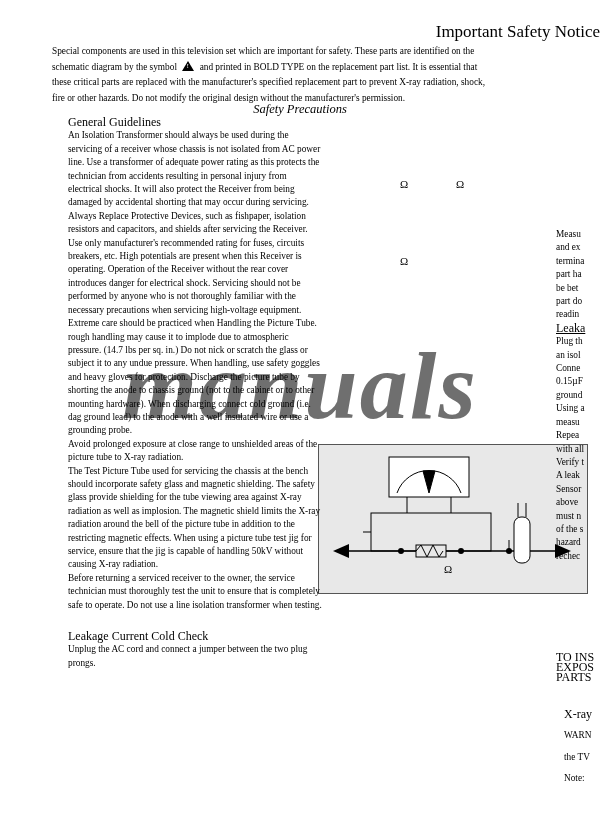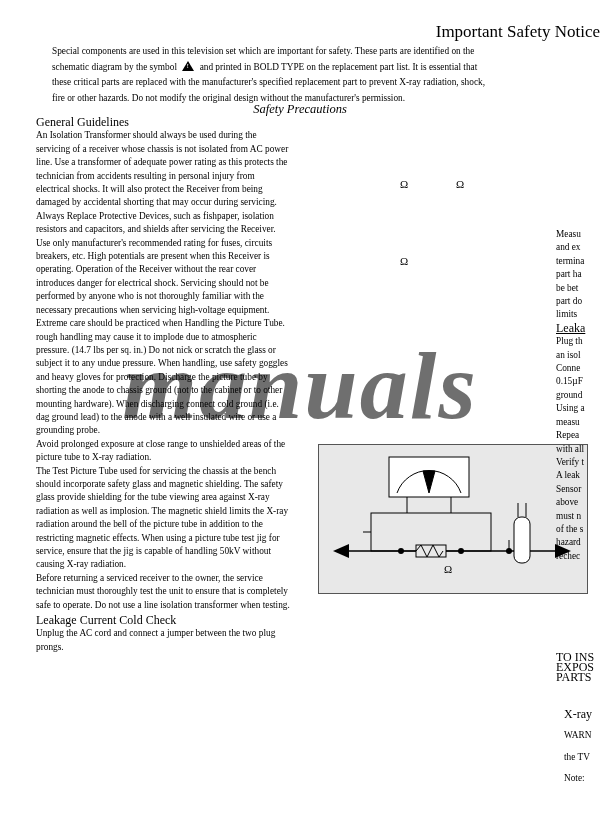--- a/index.html
+++ b/index.html
@@ -87,21 +87,21 @@
     font-size: 12.5px;
     z-index: 10;
     font-style: italic;
   }
   .h-sub {
     font-size: 12px;
     margin: 0 0 2px 0;
   }
   .col-left {
     position: absolute;
-    left: 36px;
+    left: 68px;
     top: 116px;
     width: 254px;
     font-size: 9.3px;
     line-height: 13.4px;
     z-index: 10;
   }
   .col-left p {
     margin: 0 0 0 0;
   }
   .col-right {
@@ -202,36 +202,36 @@
   <div class="section-head">Safety Precautions</div>
 
   <div class="col-left">
     <p class="h-sub">General Guidelines</p>
     <p>An Isolation Transformer should always be used during the servicing of a receiver whose chassis is not isolated from AC power line. Use a transformer of adequate power rating as this protects the technician from accidents resulting in personal injury from electrical shocks. It will also protect the Receiver from being damaged by accidental shorting that may occur during servicing.</p>
     <p>Always Replace Protective Devices, such as fishpaper, isolation resistors and capacitors, and shields after servicing the Receiver. Use only manufacturer's recommended rating for fuses, circuits breakers, etc. High potentials are present when this Receiver is operating. Operation of the Receiver without the rear cover introduces danger for electrical shock. Servicing should not be performed by anyone who is not thoroughly familiar with the necessary precautions when servicing high-voltage equipment.</p>
     <p>Extreme care should be practiced when Handling the Picture Tube. rough handling may cause it to implode due to atmospheric pressure. (14.7 lbs per sq. in.) Do not nick or scratch the glass or subject it to any undue pressure. When handling, use safety goggles and heavy gloves for protection. Discharge the picture tube by shorting the anode to chassis ground (not to the cabinet or to other mounting hardware). When discharging connect cold ground (i.e. dag ground lead) to the anode with a well insulated wire or use a grounding probe.</p>
     <p>Avoid prolonged exposure at close range to unshielded areas of the picture tube to X-ray radiation.</p>
     <p>The Test Picture Tube used for servicing the chassis at the bench should incorporate safety glass and magnetic shielding. The safety glass provide shielding for the tube viewing area against X-ray radiation as well as implosion. The magnetic shield limits the X-ray radiation around the bell of the picture tube in addition to the restricting magnetic effects. When using a picture tube test jig for service, ensure that the jig is capable of handling 50kV without causing X-ray radiation.</p>
     <p>Before returning a serviced receiver to the owner, the service technician must thoroughly test the unit to ensure that is completely safe to operate. Do not use a line isolation transformer when testing.</p>
-    <p class="h-sub" style="margin-top:2px;font-family:Liberation Serif, serif;">Leakage Current Cold Check</p>
+    <p class="h-sub" style="margin-top:18px;font-family:Liberation Serif, serif;">Leakage Current Cold Check</p>
     <p>Unplug the AC cord and connect a jumper between the two plug prongs.</p>
   </div>
 
   <div class="omega-float" style="left:400px; top:178px;">Ω</div>
   <div class="omega-float" style="left:456px; top:178px;">Ω</div>
   <div class="omega-float" style="left:400px; top:255px;">Ω</div>
 
   <div class="col-right">
     <p>Measu</p>
     <p>and ex</p>
     <p>termina</p>
     <p>part ha</p>
     <p>be bet</p>
     <p>part do</p>
-    <p>limits</p>
+    <p>readin</p>
     <p class="h-sub">Leaka</p>
     <p>Plug th</p>
     <p>an isol</p>
     <p>Conne</p>
     <p>0.15µF</p>
     <p>ground</p>
     <p>Using a</p>
     <p>measu</p>
     <p>Repea</p>
     <p>with all</p>

